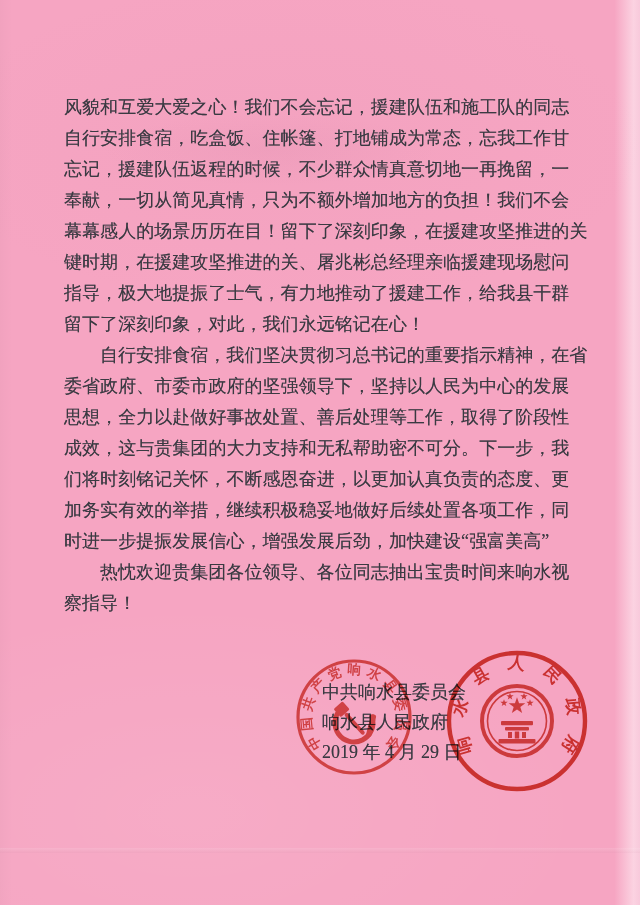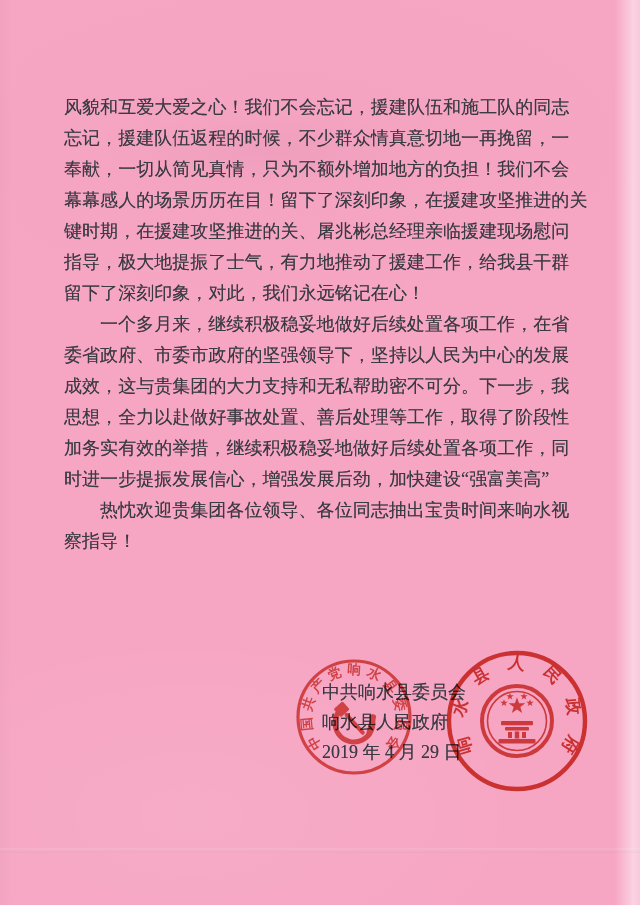--- a/index.html
+++ b/index.html
@@ -42,30 +42,32 @@
 </style>
 </head>
 <body>
 
 <div class="page">
   <div class="showthrough"></div>
   <div class="crease"></div>
 
   <div class="letter-text">
     <div class="line">风貌和互爱大爱之心！我们不会忘记，援建队伍和施工队的同志</div>
+    <div class="line">自行安排食宿，吃盒饭、住帐篷、打地铺成为常态，忘我工作甘</div>
     <div class="line">忘记，援建队伍返程的时候，不少群众情真意切地一再挽留，一</div>
     <div class="line">奉献，一切从简见真情，只为不额外增加地方的负担！我们不会</div>
     <div class="line">幕幕感人的场景历历在目！留下了深刻印象，在援建攻坚推进的关</div>
     <div class="line">键时期，在援建攻坚推进的关、屠兆彬总经理亲临援建现场慰问</div>
     <div class="line">指导，极大地提振了士气，有力地推动了援建工作，给我县干群</div>
     <div class="line">留下了深刻印象，对此，我们永远铭记在心！</div>
-    <div class="line indent">一个多月来，继续积极稳妥地做好后续处置各项工作，在省</div>
+    <div class="line indent">自行安排食宿，我们坚决贯彻习总书记的重要指示精神，在省</div>
     <div class="line">委省政府、市委市政府的坚强领导下，坚持以人民为中心的发展</div>
+    <div class="line">思想，全力以赴做好事故处置、善后处理等工作，取得了阶段性</div>
     <div class="line">成效，这与贵集团的大力支持和无私帮助密不可分。下一步，我</div>
-    <div class="line">思想，全力以赴做好事故处置、善后处理等工作，取得了阶段性</div>
+    <div class="line">们将时刻铭记关怀，不断感恩奋进，以更加认真负责的态度、更</div>
     <div class="line">加务实有效的举措，继续积极稳妥地做好后续处置各项工作，同</div>
     <div class="line">时进一步提振发展信心，增强发展后劲，加快建设“强富美高”</div>
     <div class="line indent">热忱欢迎贵集团各位领导、各位同志抽出宝贵时间来响水视</div>
     <div class="line">察指导！</div>
   </div>
 
   <div class="signature">
     <div class="sig-line">中共响水县委员会</div>
     <div class="sig-line">响水县人民政府</div>
     <div class="sig-line">2019 年 4 月 29 日</div>

